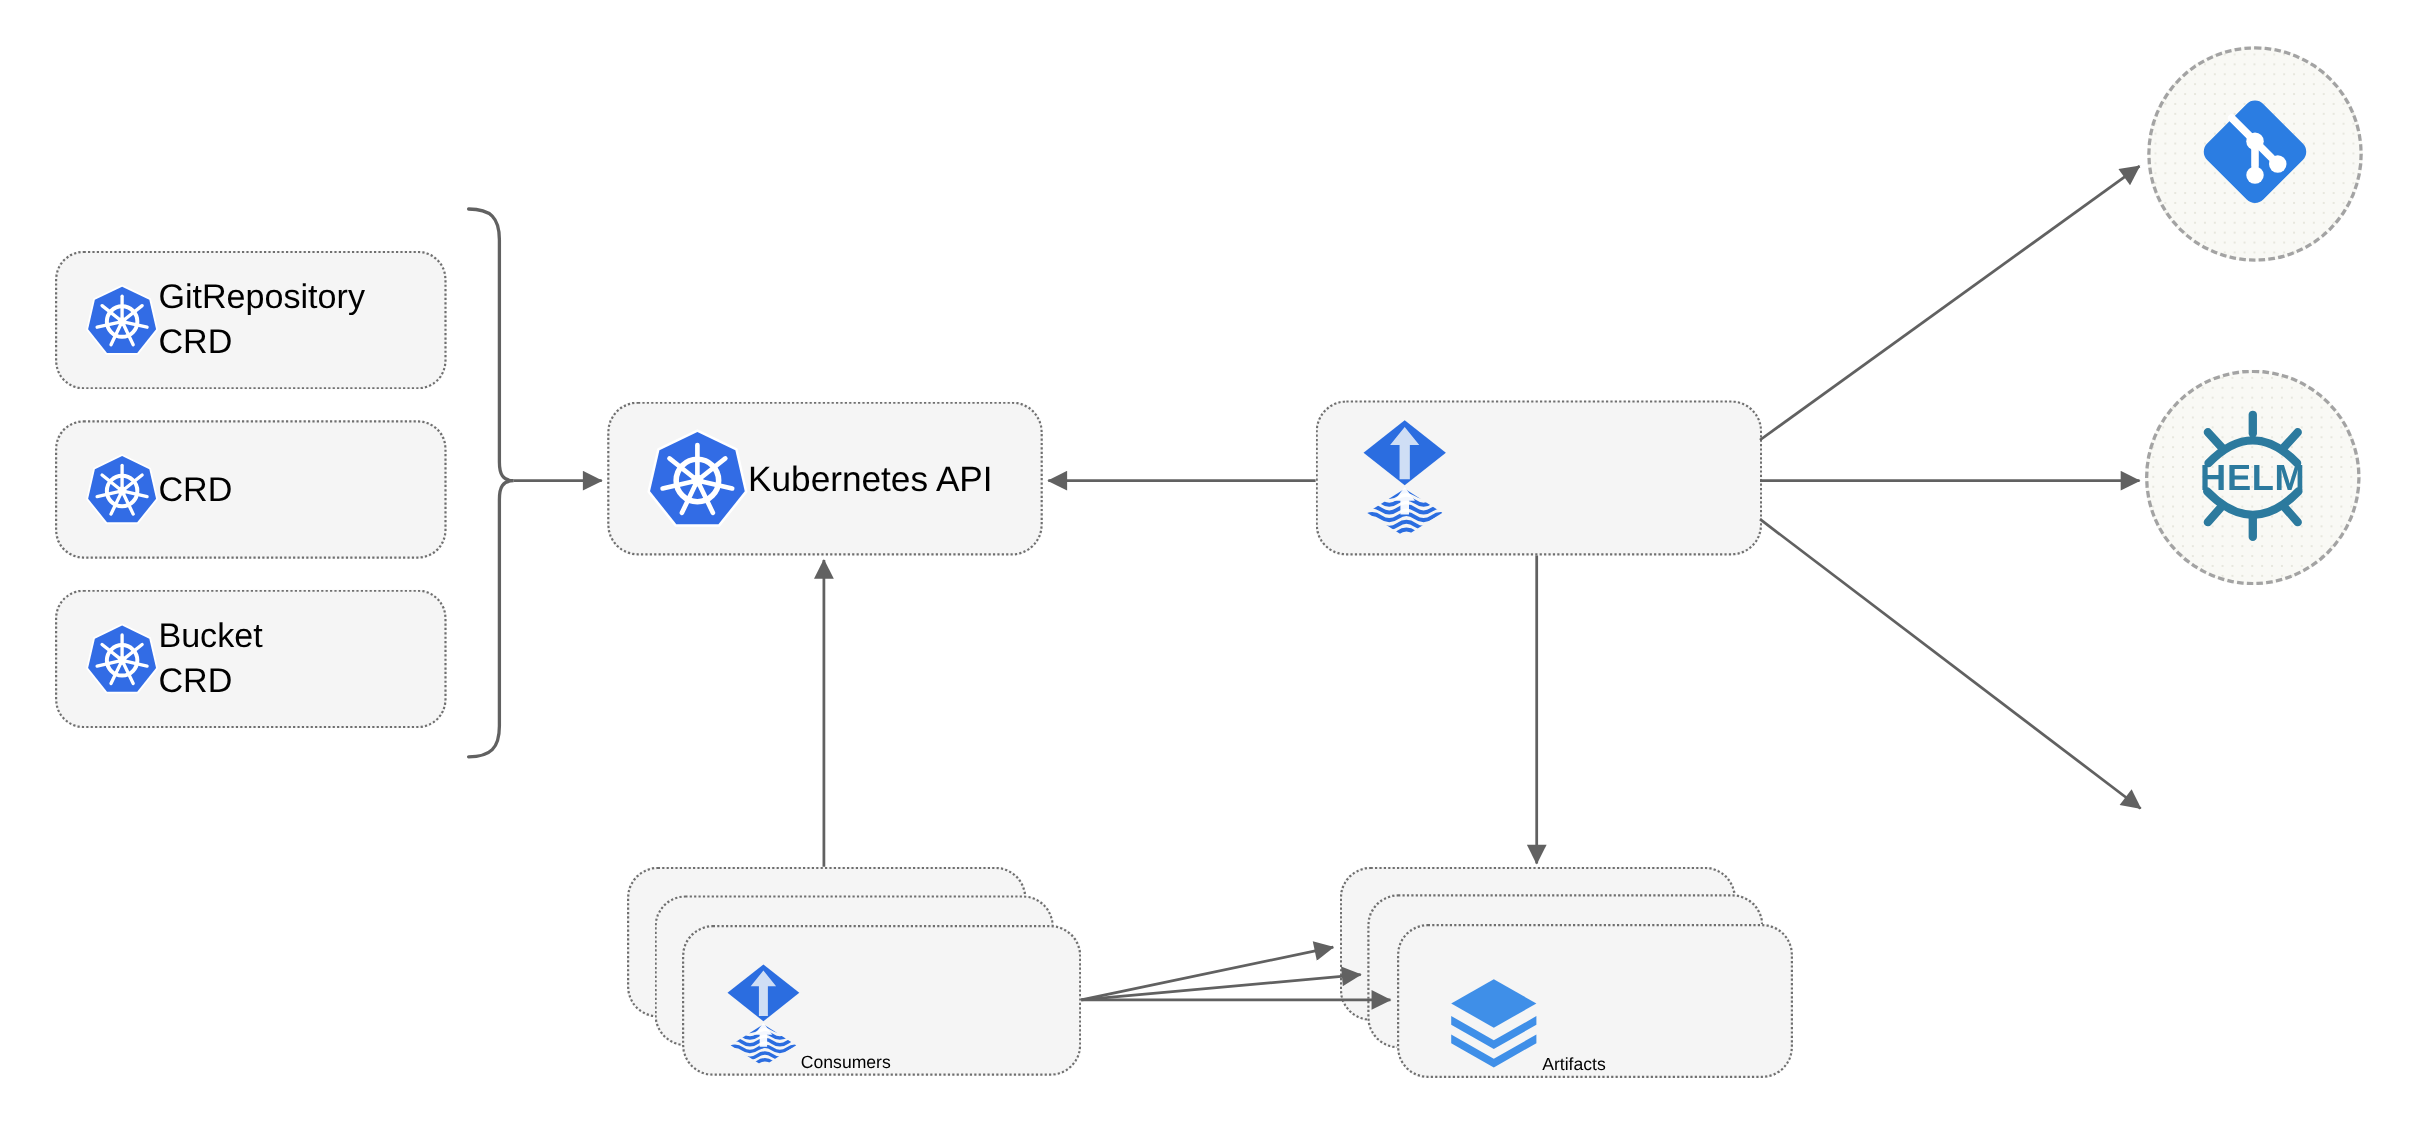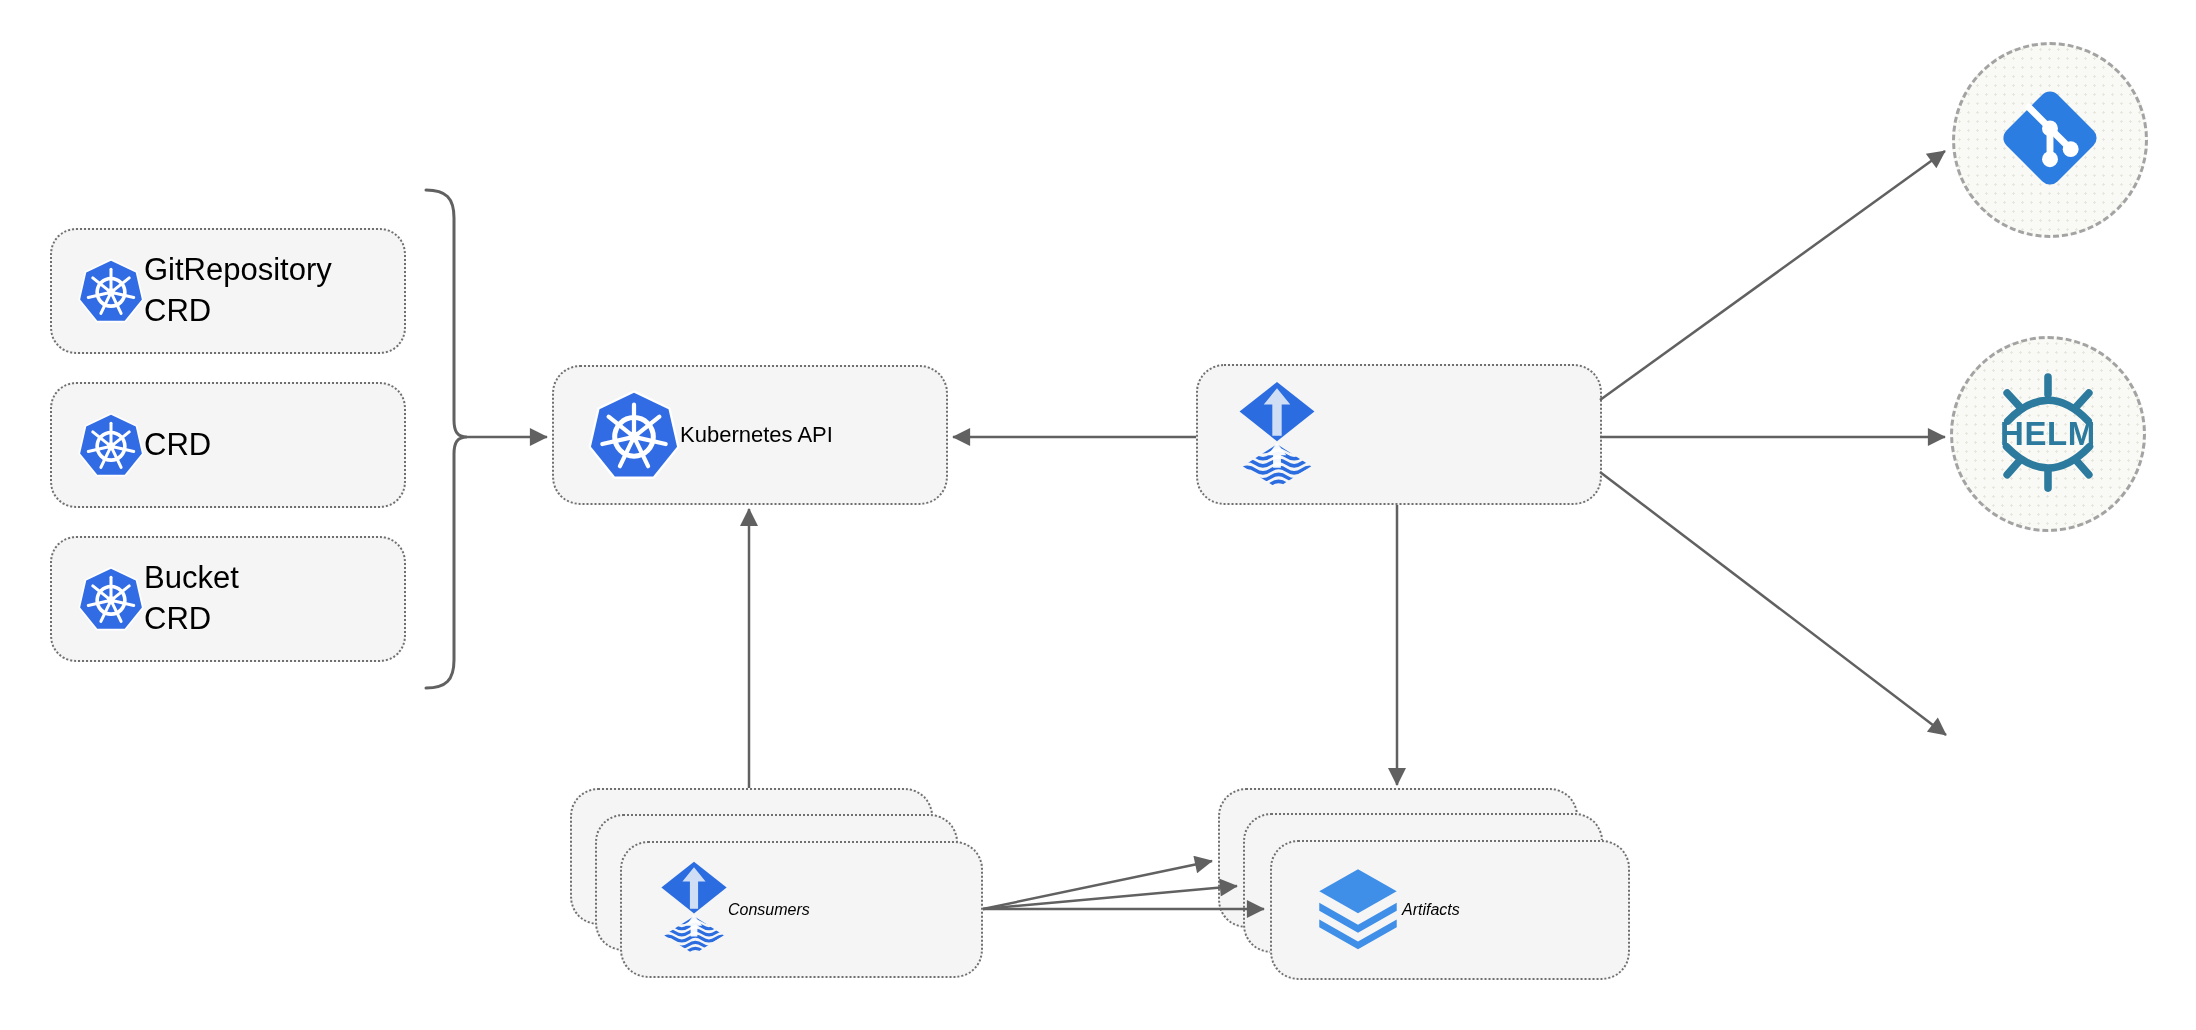--- a/index.html
+++ b/index.html
@@ -3,21 +3,21 @@
 <meta charset="utf-8">
 <style>
   html,body{margin:0;padding:0;background:#ffffff;}
   #canvas{position:relative;width:2196px;height:1030px;background:#ffffff;overflow:hidden;
           font-family:"Liberation Sans", sans-serif;color:#000;}
   .box{position:absolute;background:var(--box_fill);border:2.5px dotted #6f6f6f;border-radius:28px;
        display:flex;align-items:center;box-sizing:border-box;}
   .box .icon{flex:0 0 auto;display:flex;align-items:center;justify-content:center;}
   .box .lbl{flex:1 1 auto;text-align:left;font-size:31px;line-height:1.32;padding-right:14px;}
   .stackbox{position:absolute;background:var(--box_fill);border:2.5px dotted #6f6f6f;border-radius:28px;
-       box-sizing:border-box;display:flex;align-items:center;font-style:italic;}
+       box-sizing:border-box;display:flex;align-items:flex-end;}
   .circle{position:absolute;width:196px;height:196px;border-radius:50%;
        border:3px dashed #a3a3a3;box-sizing:border-box;
        background-color:#f9f9f5;
        background-image:radial-gradient(circle,#e7e7de 1.3px,transparent 1.3px);
        background-size:9px 9px;
        display:flex;align-items:center;justify-content:center;text-align:right;}
   #connectors{position:absolute;left:0;top:0;width:2196px;height:1030px;pointer-events:none;z-index:5;}
   .edge{stroke:var(--arrow_gray);stroke-width:2.5;fill:none;}
   .bracket{stroke:var(--arrow_gray);stroke-width:3;fill:none;stroke-linecap:round;}
   .ah{fill:var(--arrow_gray);}
@@ -129,21 +129,21 @@
         <div>CRD</div>
       </span>
   </div>
 
   <div class="box" style="left:552px;top:365px;width:396px;height:140px">
     <span class="icon" style="margin-left:34px">
       <svg width="92" height="92" viewBox="0 0 100 100">
           <use href="#k8s-icon-def"></use>
         </svg>
       </span>
-    <span class="lbl" style="font-size:22px">Kubernetes API</span>
+    <span class="lbl" style="font-size:32px">Kubernetes API</span>
   </div>
 
   <div class="box" style="left:1196px;top:364px;width:406px;height:141px">
     <span class="icon" style="margin-left:40px">
       <svg width="78" height="110" viewBox="0 0 100 140">
           <use href="#flux-icon-def"></use>
         </svg>
       </span>
   </div>
 

